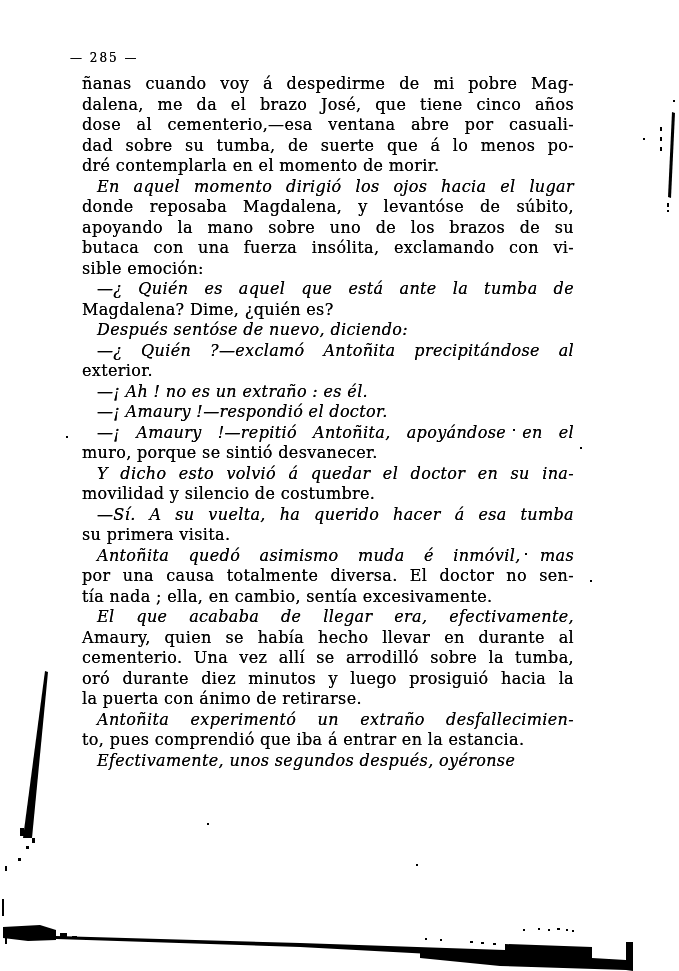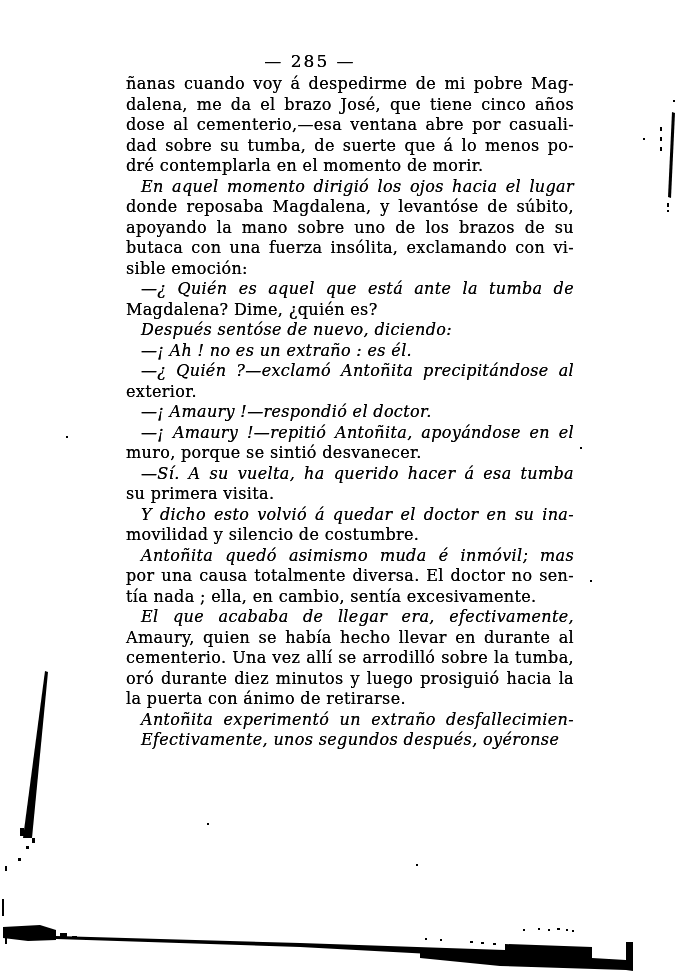--- a/index.html
+++ b/index.html
@@ -18,40 +18,38 @@
   .page {
     position: absolute;
     inset: 0;
     background: #ffffff;
   }
   .page-header {
     position: absolute;
     top: 51px;
     left: 70px;
     width: 480px;
-    text-align: center;
-    font-size: 17px;
+    font-size: 12px;
     letter-spacing: 2px;
     text-shadow: 0 0 0.6px rgba(0,0,0,0.85);
   }
   .text-block {
     position: absolute;
     top: 74px;
     left: 82px;
     width: 492px;
     font-size: 16px;
     line-height: 20.5px;
     letter-spacing: 0.35px;
     text-shadow: 0 0 0.6px rgba(0,0,0,0.85);
   }
   .line {
     height: 20.5px;
     overflow: visible;
     white-space: normal;
-    margin-left: 44px;
   }
   .line.j {
     text-align: justify;
     text-align-last: justify;
   }
   .line.indent {
     text-indent: 15px;
     font-style: italic;
   }
   .artifacts {
@@ -83,55 +81,56 @@
         <div class="line">sible emoción:</div>
       </div>
       <div>
         <div class="line j indent">—¿ Quién es aquel que está ante la tumba de</div>
         <div class="line">Magdalena? Dime, ¿quién es?</div>
       </div>
       <div>
         <div class="line indent">Después sentóse de nuevo, diciendo:</div>
       </div>
       <div>
-        <div class="line indent">—¡ Ah ! no es un extraño : es él.</div>
+        <div class="line j indent">—¿ Quién ?—exclamó Antoñita precipitándose al</div>
+        <div class="line">exterior.</div>
       </div>
       <div>
-        <div class="line j indent">—¿ Quién ?—exclamó Antoñita precipitándose al</div>
-        <div class="line">exterior.</div>
+        <div class="line indent">—¡ Ah ! no es un extraño : es él.</div>
       </div>
       <div>
         <div class="line indent">—¡ Amaury !—respondió el doctor.</div>
       </div>
       <div>
         <div class="line j indent">—¡ Amaury !—repitió Antoñita, apoyándose en el</div>
         <div class="line">muro, porque se sintió desvanecer.</div>
       </div>
       <div>
+        <div class="line j indent">Y dicho esto volvió á quedar el doctor en su ina-</div>
+        <div class="line">movilidad y silencio de costumbre.</div>
+      </div>
+      <div>
         <div class="line j indent">—Sí. A su vuelta, ha querido hacer á esa tumba</div>
         <div class="line">su primera visita.</div>
-      </div>
-      <div>
-        <div class="line j indent">Y dicho esto volvió á quedar el doctor en su ina-</div>
-        <div class="line">movilidad y silencio de costumbre.</div>
       </div>
       <div>
         <div class="line j indent">Antoñita quedó asimismo muda é inmóvil, mas</div>
         <div class="line j">por una causa totalmente diversa. El doctor no sen-</div>
         <div class="line">tía nada ; ella, en cambio, sentía excesivamente.</div>
       </div>
       <div>
         <div class="line j indent">El que acababa de llegar era, efectivamente,</div>
         <div class="line j">Amaury, quien se había hecho llevar en durante al</div>
         <div class="line j">cementerio. Una vez allí se arrodilló sobre la tumba,</div>
         <div class="line j">oró durante diez minutos y luego prosiguió hacia la</div>
         <div class="line">la puerta con ánimo de retirarse.</div>
       </div>
       <div>
         <div class="line j indent">Antoñita experimentó un extraño desfallecimien-</div>
+        <div class="line">to, pues comprendió que iba á entrar en la estancia.</div>
       </div>
       <div>
         <div class="line indent">Efectivamente, unos segundos después, oyéronse</div>
       </div>
     </div>
 
   <svg class="artifacts" width="679" height="971" viewBox="0 0 679 971" aria-hidden="true">
     <g fill="#000000">
 
       <polygon points="672,112 675,113 671,198 668,197"></polygon>

